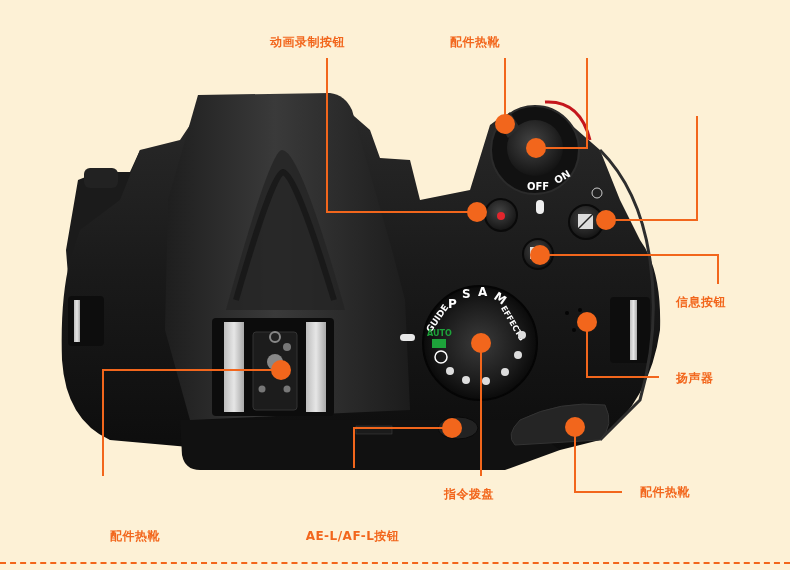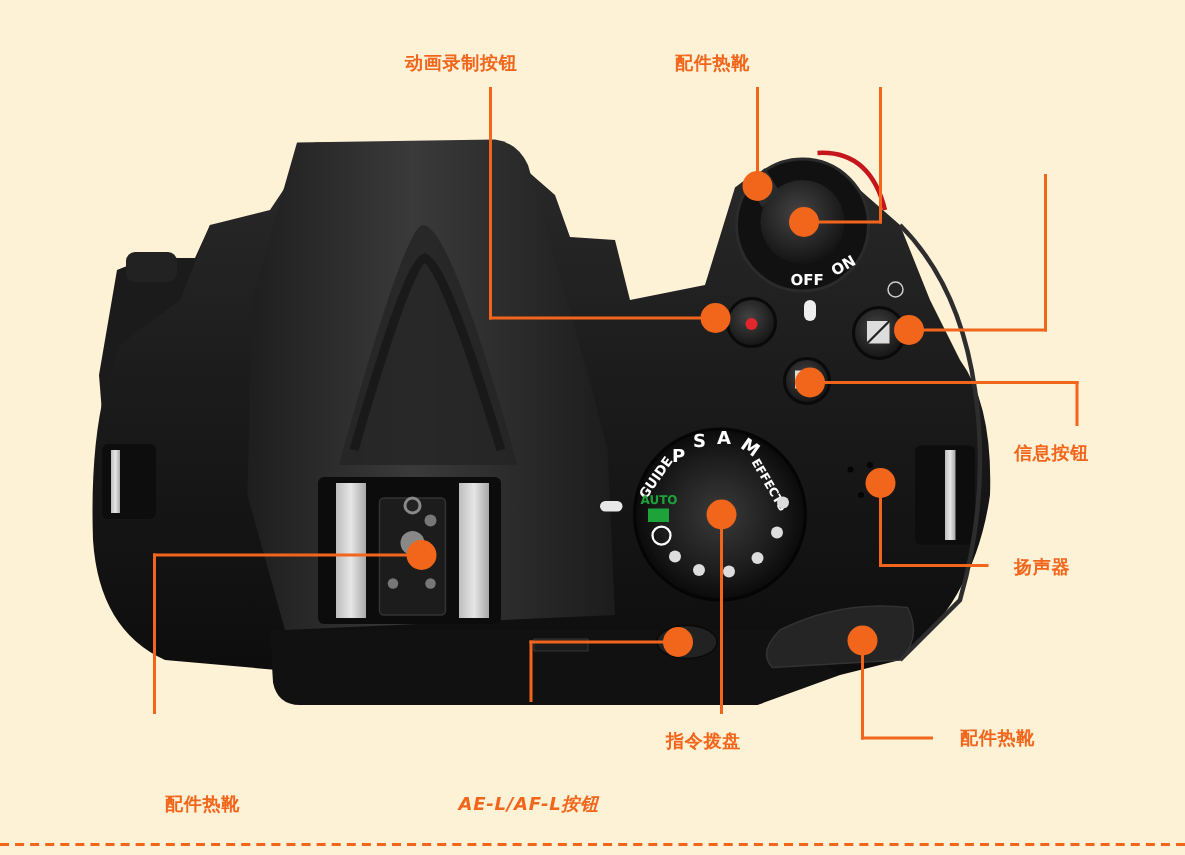--- a/index.html
+++ b/index.html
@@ -155,21 +155,21 @@
 
   <div class="label" style="left:640px; top:482px;">配件热靴</div>
   <div class="dot" style="left:575px; top:427px;"></div>
   <div class="line" style="left:574px; top:427px; width:2px; height:66px;"></div>
   <div class="line" style="left:574px; top:491px; width:48px; height:2px;"></div>
 
   <div class="label" style="left:444px; top:484px;">指令拨盘</div>
   <div class="dot" style="left:481px; top:343px;"></div>
   <div class="line" style="left:480px; top:343px; width:2px; height:133px;"></div>
 
-  <div class="label center" style="left:280px; top:484px; width:145px;font-style:italic;">
+  <div class="label center" style="left:280px; top:484px; width:145px;">
     <div>AE-L/AF-L按钮</div>
   </div>
   <div class="dot" style="left:452px; top:428px;"></div>
   <div class="line" style="left:353px; top:427px; width:99px; height:2px;"></div>
   <div class="line" style="left:353px; top:427px; width:2px; height:41px;"></div>
 
   <div class="label center" style="left:0px; top:484px; width:270px;">
     <div>配件热靴</div>
   </div>
   <div class="dot" style="left:281px; top:370px;"></div>

